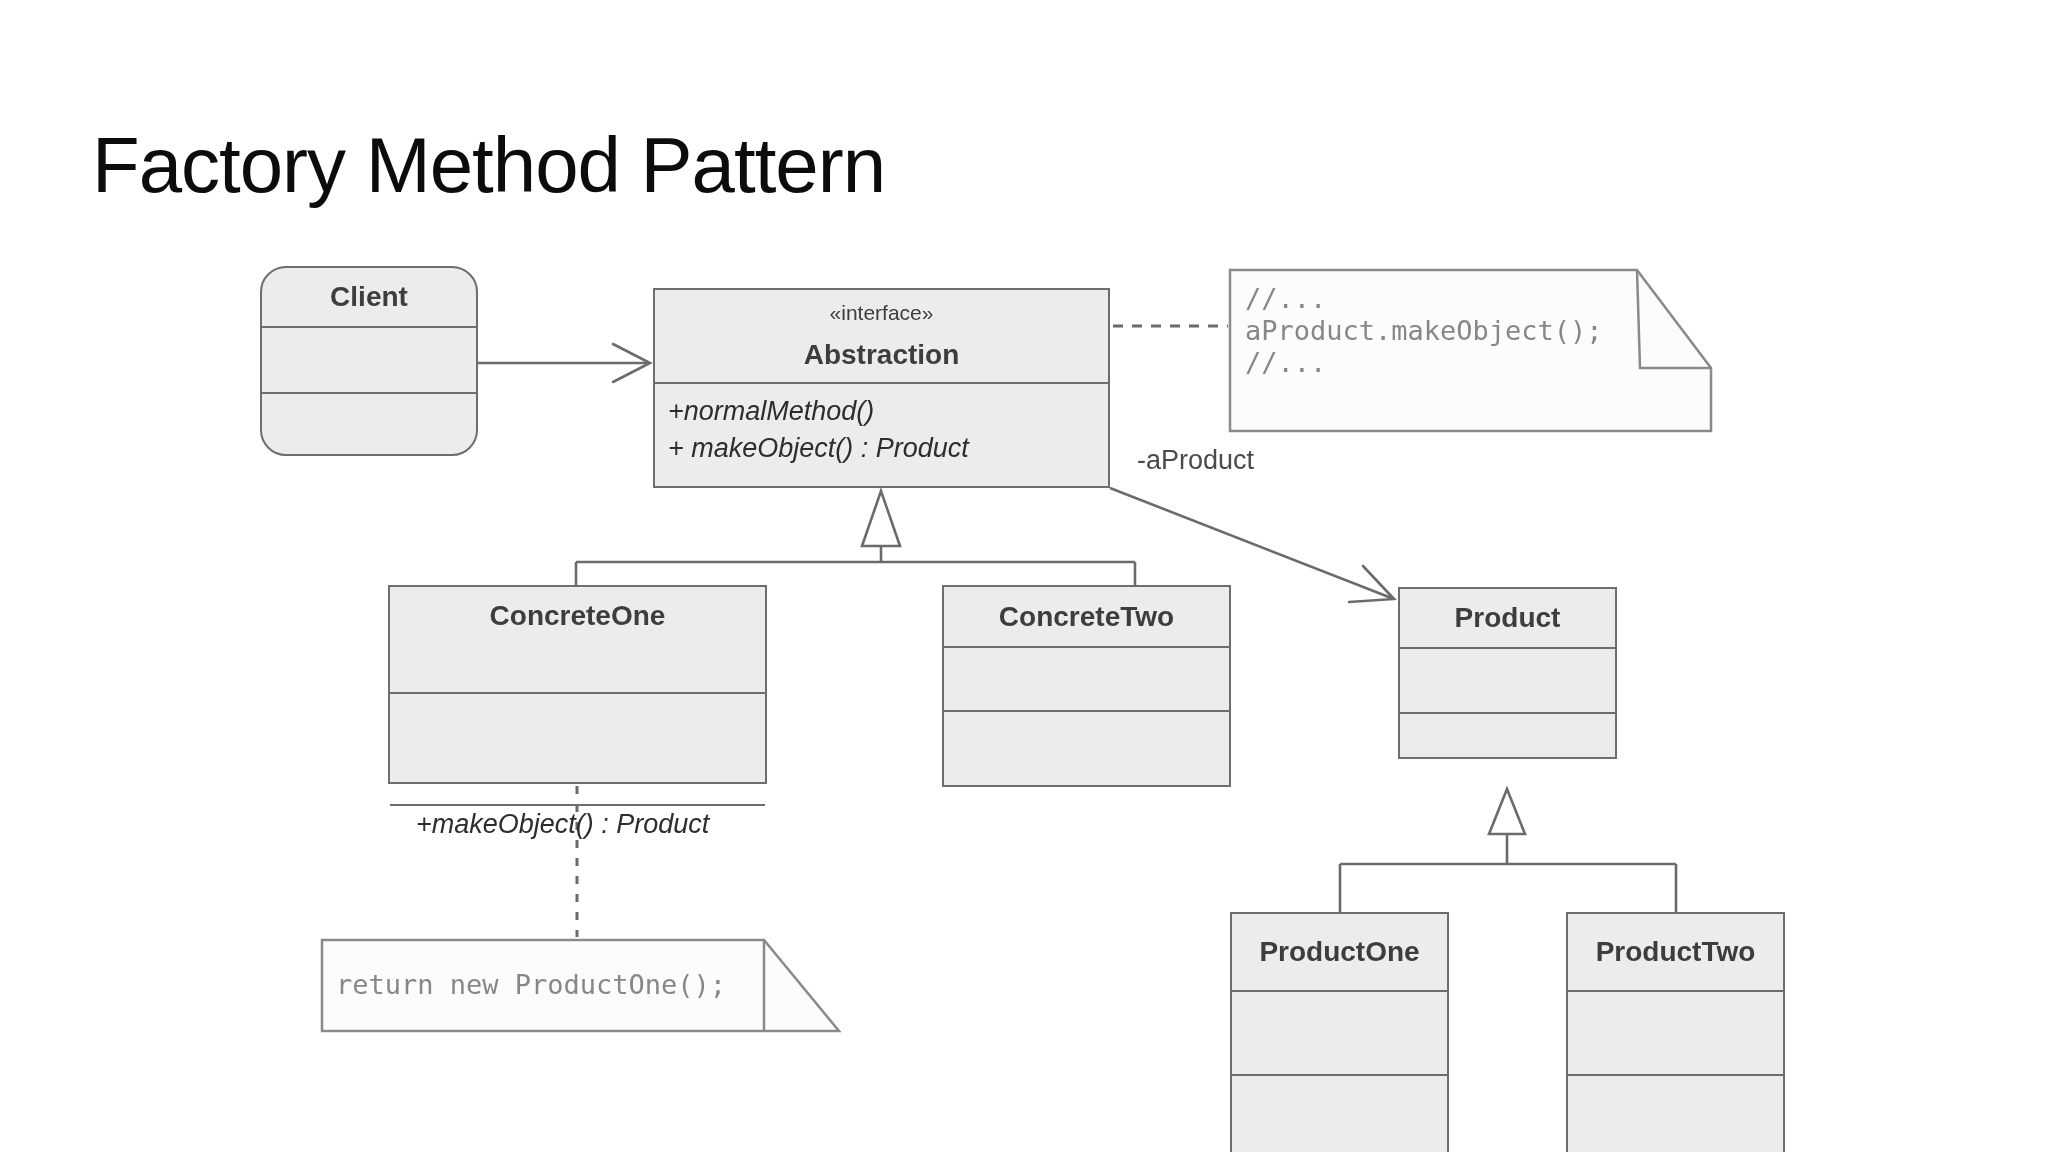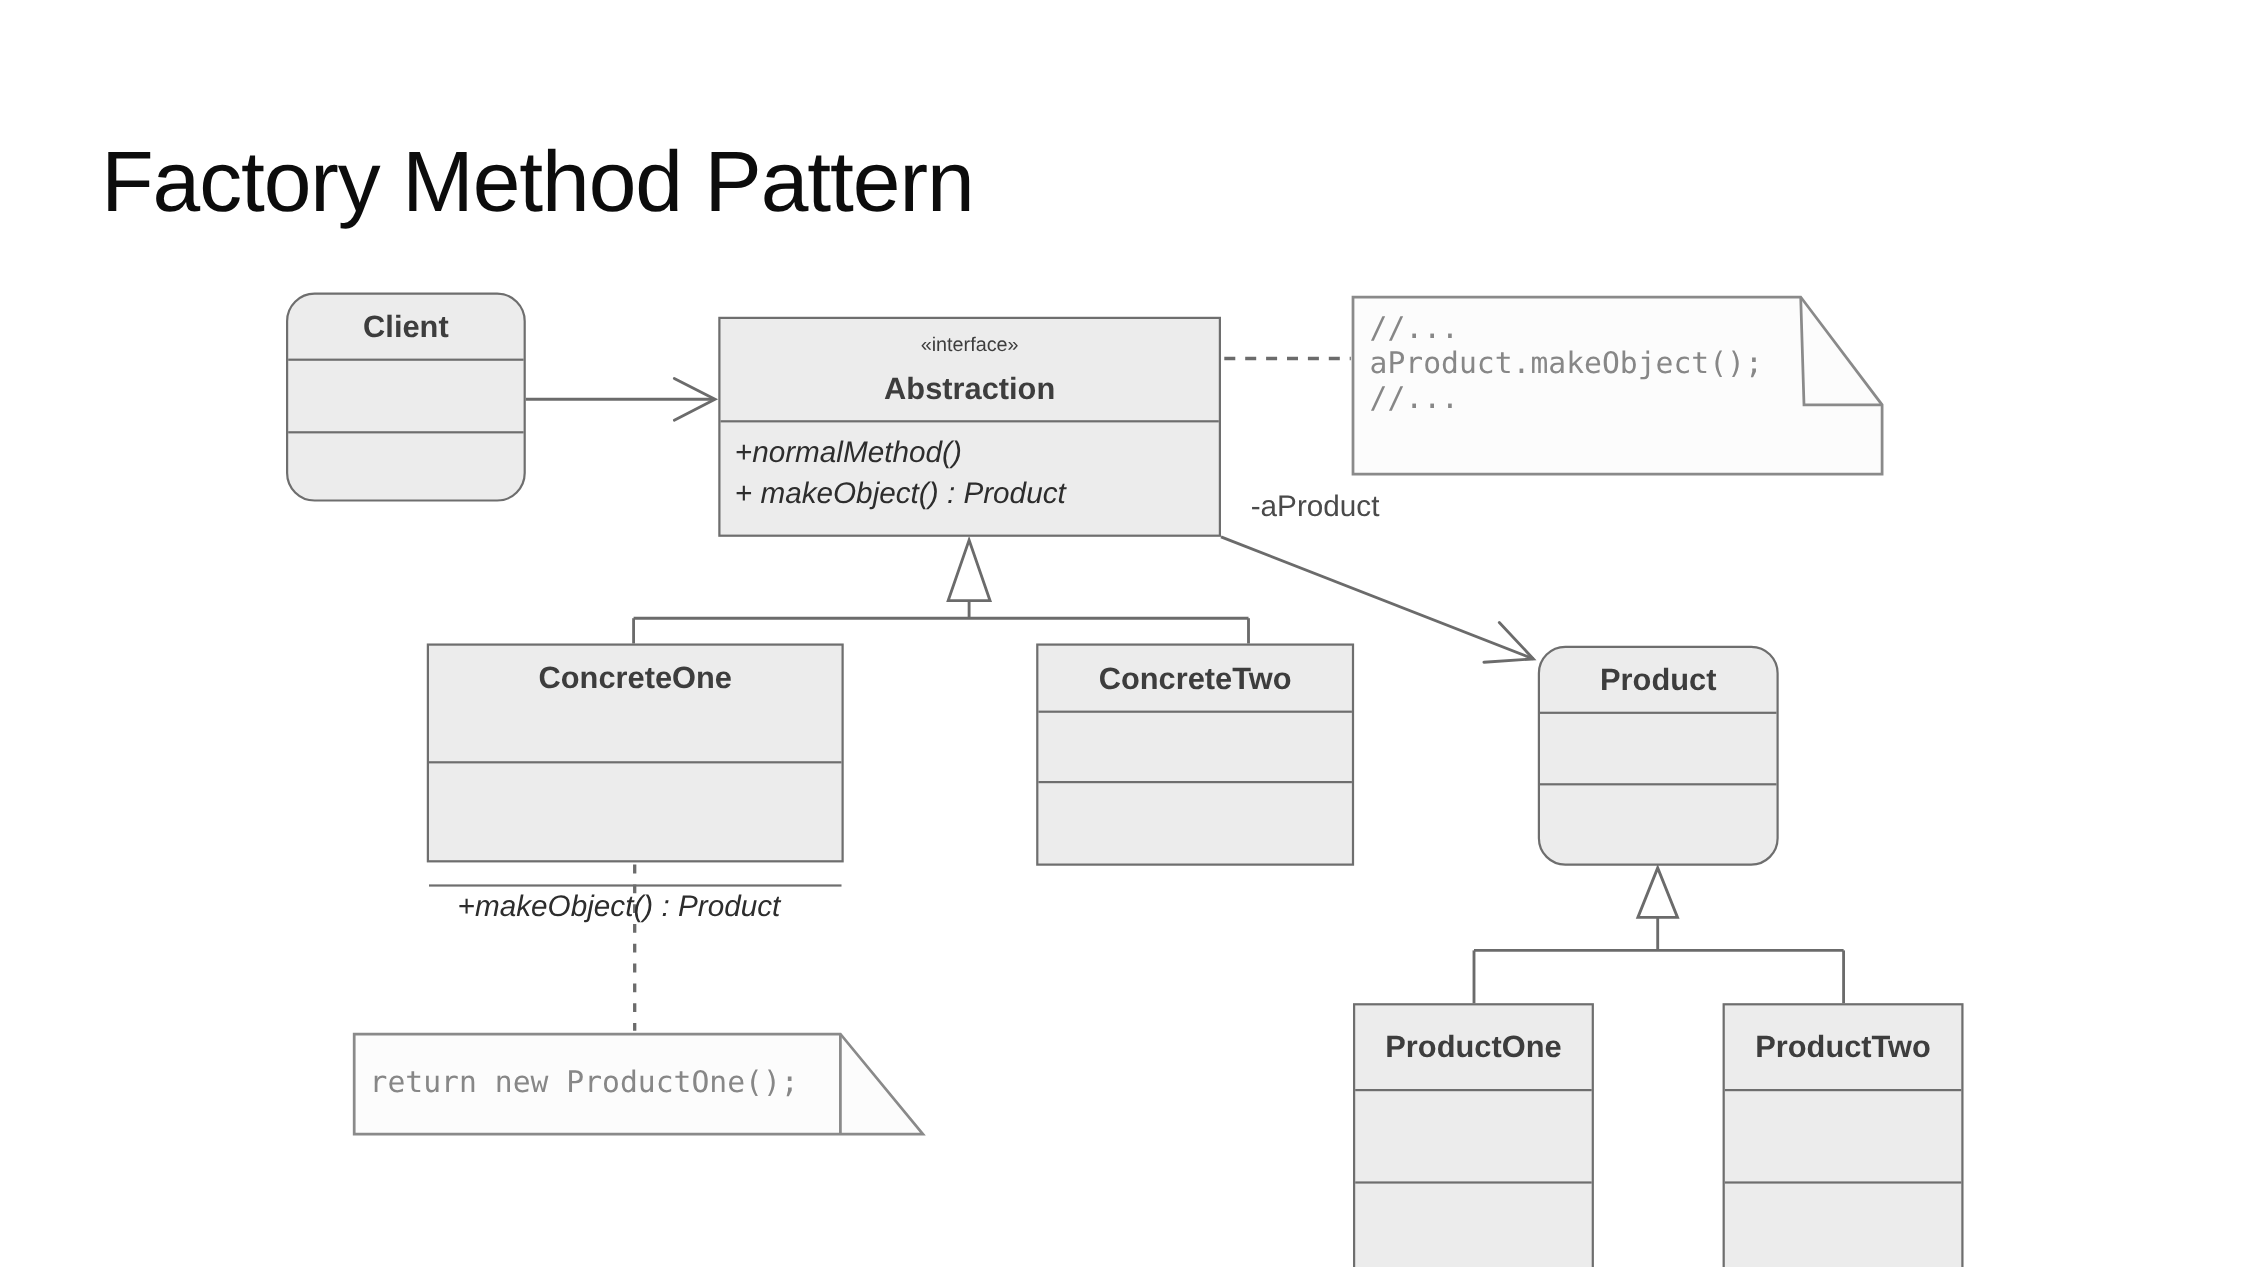--- a/index.html
+++ b/index.html
@@ -27,21 +27,21 @@
   .note-fold{fill:none;stroke:var(--noteBorder);stroke-width:2.5;}
 
   .uml-class{
     position:absolute;display:grid;
     background:var(--boxFill);border:2.5px solid var(--boxBorder);
   }
   .compartment{position:relative;}
   .compartment + .compartment{border-top:2.5px solid var(--boxBorder);}
   .compartment.header{display:flex;flex-direction:column;align-items:center;justify-content:center;}
   .class-name{font-weight:bold;font-size:28px;color:var(--headerText);white-space:nowrap;}
-  .stereotype{font-size:18px;color:var(--headerText);white-space:nowrap;margin-bottom:14px;}
+  .stereotype{font-size:21px;color:var(--headerText);white-space:nowrap;margin-bottom:14px;}
   .methods{padding:9px 0 0 13px;}
   .method{font-size:27px;line-height:37px;color:var(--methodText);white-space:nowrap;font-style:italic;}
   .methods.vcenter{display:flex;align-items:center;padding-top:0;}
   .italic .method{}
 
   .uml-note{position:absolute;}
   .uml-note svg{position:absolute;left:0;top:0;overflow:visible;}
   .note-text{
     position:absolute;font-family:"DejaVu Sans Mono","Liberation Mono",monospace;
     font-size:27px;line-height:32px;color:var(--codeText);white-space:pre;
@@ -115,21 +115,21 @@
   </div>
 
   <div class="uml-class" style="left:942px;top:585px;width:289px;height:202px;grid-template-rows:59px 64px auto;">
     <div class="compartment header">
       <span class="class-name">ConcreteTwo</span>
     </div>
     <div class="compartment"></div>
     <div class="compartment"></div>
   </div>
 
-  <div class="uml-class" style="left:1398px;top:587px;width:219px;height:200px;grid-template-rows:58px 65px auto;border-radius:25px;">
+  <div class="uml-class" style="left:1398px;top:587px;width:219px;height:172px;grid-template-rows:58px 65px auto;">
     <div class="compartment header">
       <span class="class-name">Product</span>
     </div>
     <div class="compartment"></div>
     <div class="compartment"></div>
   </div>
 
   <div class="uml-class" style="left:1230px;top:912px;width:219px;height:259px;grid-template-rows:76px 84px auto;">
     <div class="compartment header">
       <span class="class-name">ProductOne</span>

